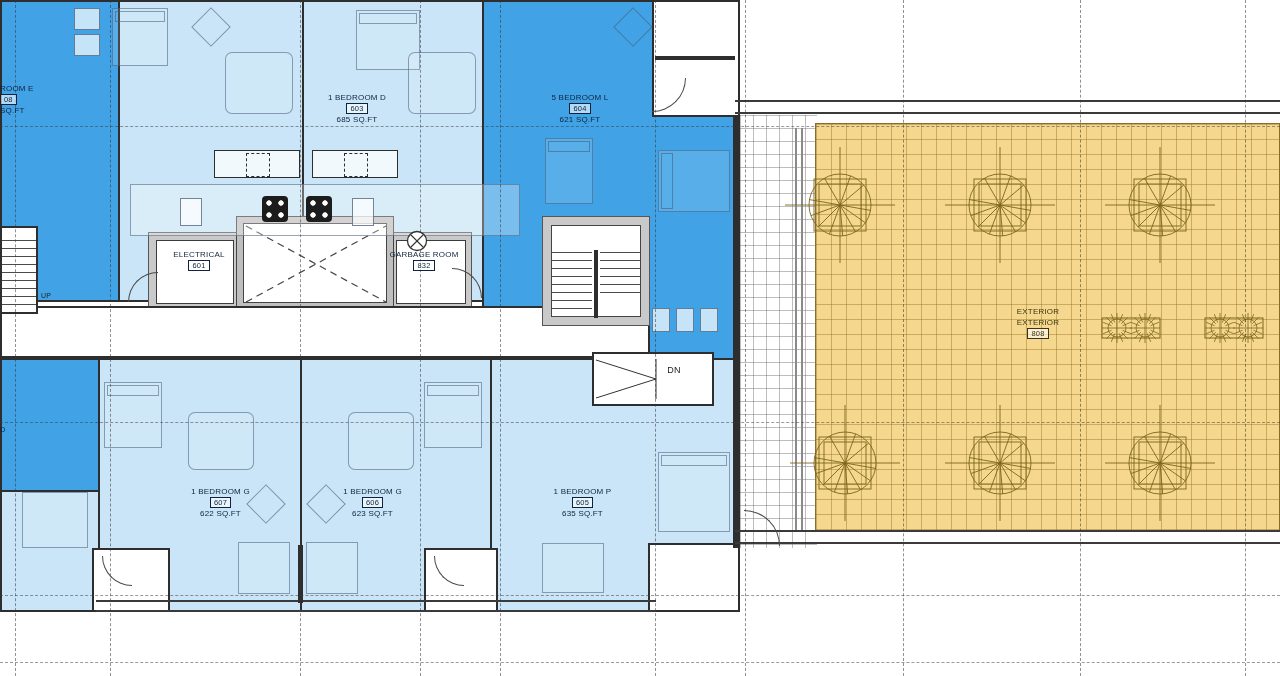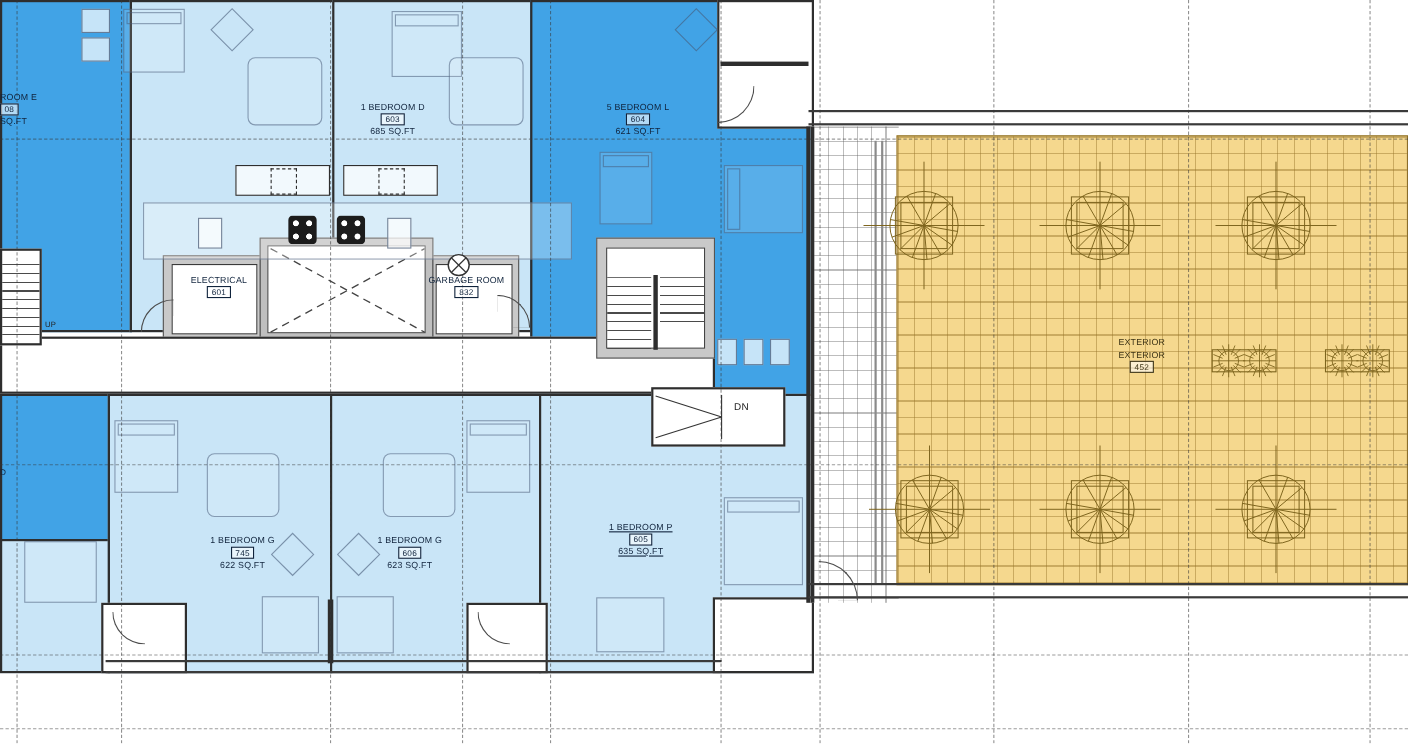--- a/index.html
+++ b/index.html
@@ -262,49 +262,49 @@
   </div>
 
   <div class="rlabel" style="left:505px;top:92px;width:150px;">
     <div>5 BEDROOM L</div>
     <div><span class="numbox">604</span></div>
     <div>621 SQ.FT</div>
   </div>
 
   <div class="rlabel" style="left:148px;top:486px;width:145px;">
     <div>1 BEDROOM G</div>
-    <div><span class="numbox">745</span></div>
+    <div><span class="numbox">607</span></div>
     <div>622 SQ.FT</div>
   </div>
 
   <div class="rlabel" style="left:300px;top:486px;width:145px;">
     <div>1 BEDROOM G</div>
     <div><span class="numbox">606</span></div>
     <div>623 SQ.FT</div>
   </div>
 
-  <div class="rlabel" style="left:510px;top:474px;width:145px;text-decoration:underline;">
+  <div class="rlabel" style="left:510px;top:486px;width:145px;">
     <div>1 BEDROOM P</div>
     <div><span class="numbox">605</span></div>
     <div>635 SQ.FT</div>
   </div>
 
   <div class="rlabel" style="left:158px;top:249px;width:82px;">
     <div>ELECTRICAL</div>
     <div><span class="numbox">601</span></div>
   </div>
 
   <div class="rlabel" style="left:376px;top:249px;width:96px;text-align:center;">
     <div>GARBAGE ROOM</div>
     <div><span class="numbox">832</span></div>
   </div>
 
   <div class="rlabel tlabel" style="left:975px;top:306px;width:126px;">
     <div>EXTERIOR</div>
     <div>EXTERIOR</div>
-    <div><span class="numbox" style="border-color:#3c3314;">452</span></div>
+    <div><span class="numbox" style="border-color:#3c3314;">808</span></div>
   </div>
 
   <div class="rlabel" style="left:658px;top:365px;width:32px;font-size:9px;color:#222;">DN</div>
   <div class="rlabel" style="left:34px;top:290px;width:24px;font-size:7px;color:#222;">UP</div>
   <div class="rlabel" style="left:0;top:424px;width:14px;text-align:left;font-size:7.5px;">D</div>
 
 </div>
 
 </body></html>

